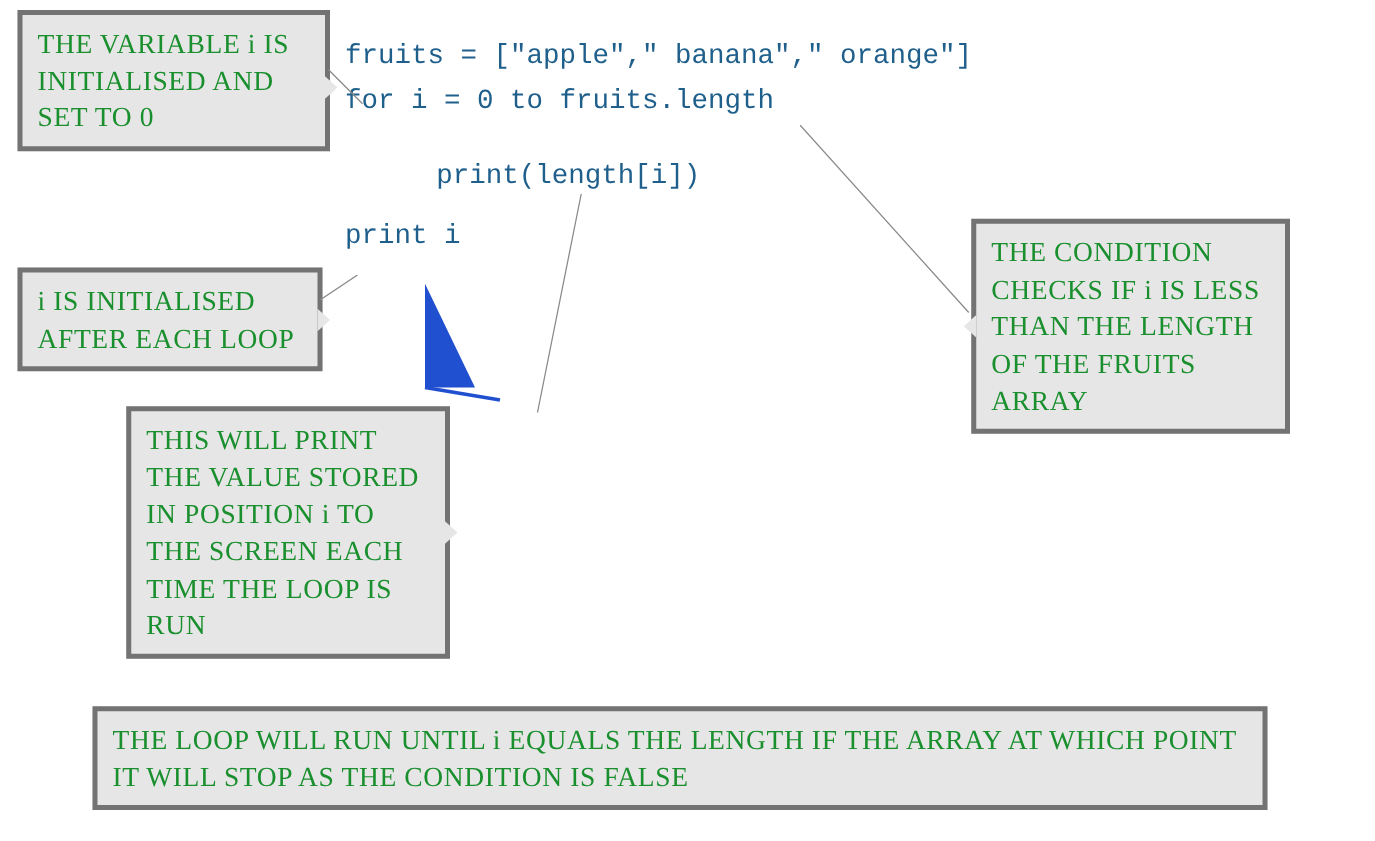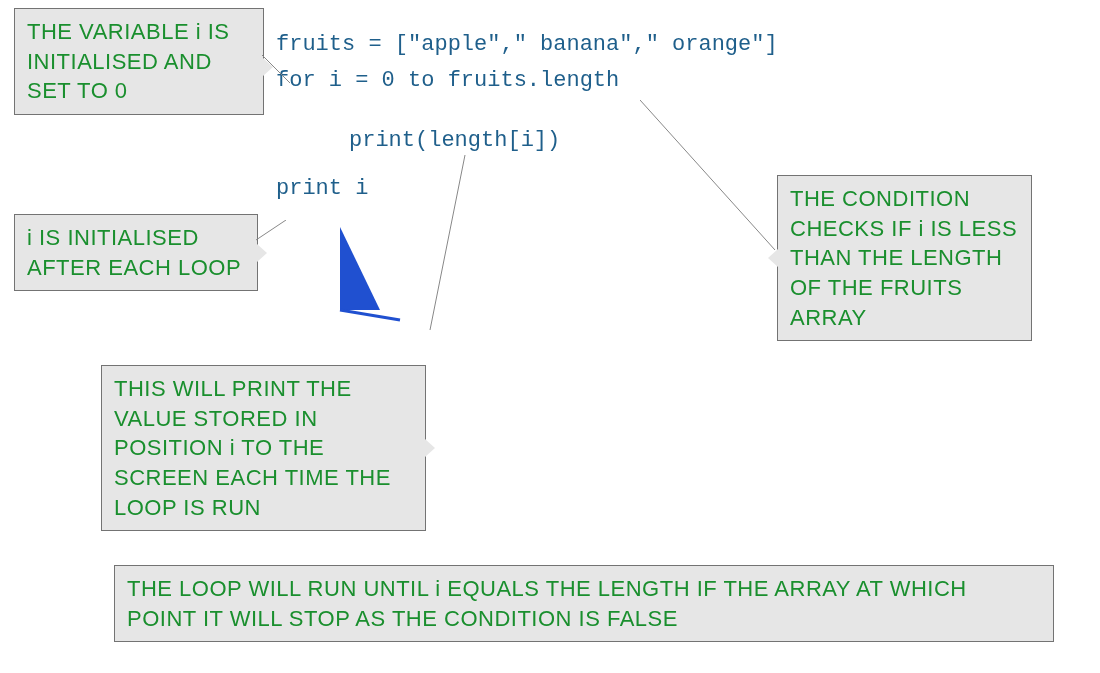--- a/index.html
+++ b/index.html
@@ -12,24 +12,24 @@
   .code {
     position: absolute;
     color: #1f5f8b;
     font-size: 22px;
     font-family: "Courier New", Courier, monospace;
     white-space: pre;
   }
   .callout {
     position: absolute;
     background: #e6e6e6;
-    border: 1px solid #737373;
+    border: 4px solid #737373;
     padding: 8px 12px;
     color: #1a8f2e;
-    font-family: Liberation Sans, sans-serif;
+    font-family: Liberation Serif, serif;
     font-size: 22px;
     line-height: 1.35;
     letter-spacing: 0.5px;
   }
   .callout.notch-right::after {
     content: "";
     position: absolute;
     right: -10px;
     top: var(--notch-top, 50%);
     transform: translateY(-50%);
@@ -62,25 +62,25 @@
 <div class="code" style="left:276px; top:68px;">for i = 0 to fruits.length</div>
 
 <div class="code" style="left:349px; top:128px;">print(length[i])</div>
 
 <div class="code" style="left:276px; top:176px;">print i</div>
 
 <div class="callout notch-right" style="left:14px; top:8px; width:250px; --notch-top:55%;">THE VARIABLE i IS INITIALISED AND SET TO 0</div>
 
 <div class="callout notch-right" style="left:14px; top:214px; width:244px; --notch-top:50%;">i IS INITIALISED AFTER EACH LOOP</div>
 
-<div class="callout notch-right" style="left:101px; top:325px; width:325px;margin-top:40px; --notch-top:50%;">THIS WILL PRINT THE VALUE STORED IN POSITION i TO THE SCREEN EACH TIME THE LOOP IS RUN</div>
+<div class="callout notch-right" style="left:101px; top:325px; width:259px; --notch-top:50%;">THIS WILL PRINT THE VALUE STORED IN POSITION i TO THE SCREEN EACH TIME THE LOOP IS RUN</div>
 
 <div class="callout notch-left" style="left:777px; top:175px; width:255px; --notch-top:50%;">THE CONDITION CHECKS IF i IS LESS THAN THE LENGTH OF THE FRUITS ARRAY</div>
 
-<div class="callout" style="left:74px; top:565px; width:940px;margin-left:40px;">THE LOOP WILL RUN UNTIL i EQUALS THE LENGTH IF THE ARRAY AT WHICH POINT IT WILL STOP AS THE CONDITION IS FALSE</div>
+<div class="callout" style="left:74px; top:565px; width:940px;">THE LOOP WILL RUN UNTIL i EQUALS THE LENGTH IF THE ARRAY AT WHICH POINT IT WILL STOP AS THE CONDITION IS FALSE</div>
 
 <svg class="connector" style="left:280px; top:205px;" width="140" height="130">
   <polygon points="60,105 60,22 100,105" fill="#2050d0"></polygon>
   <path d="M60 105 L120 115" stroke="#2050d0" stroke-width="3" fill="none"></path>
 </svg>
 
 <svg class="connector" style="left:262px; top:55px;" width="40" height="40">
   <line x1="0" y1="0" x2="28" y2="28" stroke="#888" stroke-width="1"></line>
 </svg>
 

